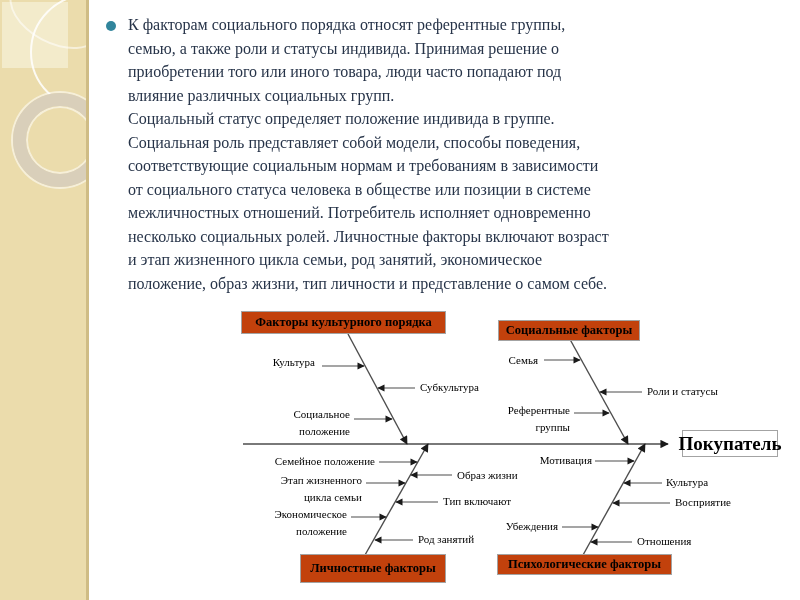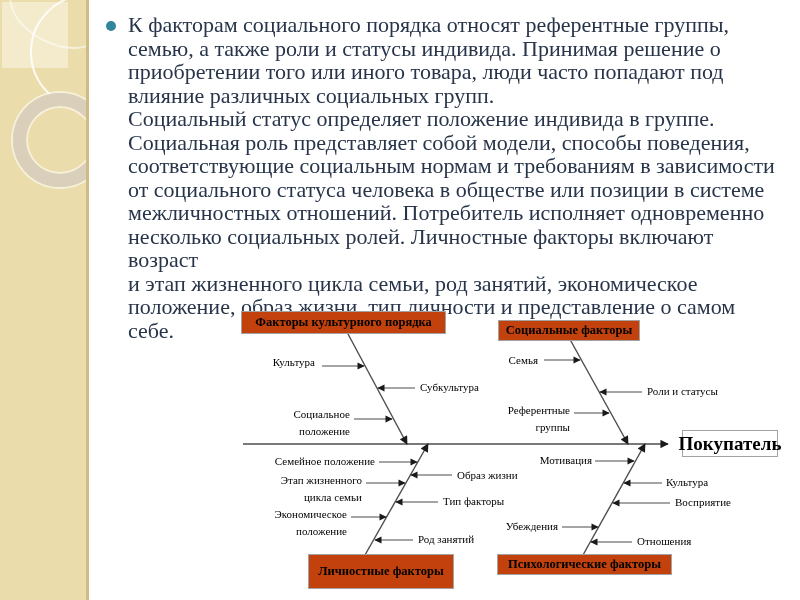--- a/index.html
+++ b/index.html
@@ -34,21 +34,21 @@
     box-shadow:0 0 0 2px rgba(255,255,255,0.55), inset 0 0 0 2px rgba(255,255,255,0.55);
   }
 
   
   .bullet {
     position:absolute; left:106px; top:21px; width:10px; height:10px;
     border-radius:50%; background:var(--accent-teal, #31859C);
   }
   .bullet-text {
     position:absolute; left:128px; top:13px; width:655px;
-    font-size:22px; line-height:23.5px;
+    font-size:16px; line-height:23.5px;
     color:var(--body-text, #273449);
     white-space:pre-line;
   }
 
   
   .diagram-lines { position:absolute; left:0; top:0; width:800px; height:600px; pointer-events:none; }
   .diagram-lines line { stroke:var(--diagram-line, #4d4d4d); stroke-width:1.2; }
   .diagram-lines line.bone { stroke-width:1.4; }
 
   .cat-box {
@@ -129,37 +129,37 @@
 
     <line x1="595" y1="461" x2="634" y2="461" marker-end="url(#ah)"></line>
     <line x1="662" y1="483" x2="624" y2="483" marker-end="url(#ah)"></line>
     <line x1="670" y1="503" x2="613" y2="503" marker-end="url(#ah)"></line>
     <line x1="562" y1="527" x2="598" y2="527" marker-end="url(#ah)"></line>
     <line x1="632" y1="542" x2="591" y2="542" marker-end="url(#ah)"></line>
   </svg>
 
   <div class="cat-box" style="left:241px; top:311px; width:205px; height:23px">Факторы культурного порядка</div>
   <div class="cat-box" style="left:498px; top:320px; width:142px; height:21px">Социальные факторы</div>
-  <div class="cat-box" style="left:308px; top:554px; width:146px; height:35px">Личностные факторы</div>
+  <div class="cat-box" style="left:300px; top:554px; width:146px; height:29px">Личностные факторы</div>
   <div class="cat-box" style="left:497px; top:554px; width:175px; height:21px">Психологические факторы</div>
   <div class="buyer-box" style="left:682px; top:430px; width:96px; height:27px">Покупатель</div>
 
   <div class="flabel ra" style="right:485px; top:357px">Культура</div>
   <div class="flabel" style="left:420px; top:382px">Субкультура</div>
   <div class="flabel wrap ra" style="right:450px; top:406px; width:72px">Социальное положение</div>
 
   <div class="flabel ra" style="right:262px; top:355px">Семья</div>
   <div class="flabel" style="left:647px; top:386px">Роли и статусы</div>
   <div class="flabel wrap ra" style="right:230px; top:402px; width:80px">Референтные группы</div>
 
   <div class="flabel ra" style="right:425px; top:456px">Семейное положение</div>
   <div class="flabel wrap ra" style="right:438px; top:472px; width:100px">Этап жизненного цикла семьи</div>
   <div class="flabel wrap ra" style="right:453px; top:506px; width:95px">Экономическое положение</div>
   <div class="flabel" style="left:457px; top:470px">Образ жизни</div>
-  <div class="flabel" style="left:443px; top:496px">Тип факторы</div>
+  <div class="flabel" style="left:443px; top:496px">Тип включают</div>
   <div class="flabel" style="left:418px; top:534px">Род занятий</div>
 
   <div class="flabel ra" style="right:208px; top:455px">Мотивация</div>
   <div class="flabel" style="left:666px; top:477px">Культура</div>
   <div class="flabel" style="left:675px; top:497px">Восприятие</div>
   <div class="flabel ra" style="right:242px; top:521px">Убеждения</div>
   <div class="flabel" style="left:637px; top:536px">Отношения</div>
 
 </div>
 

